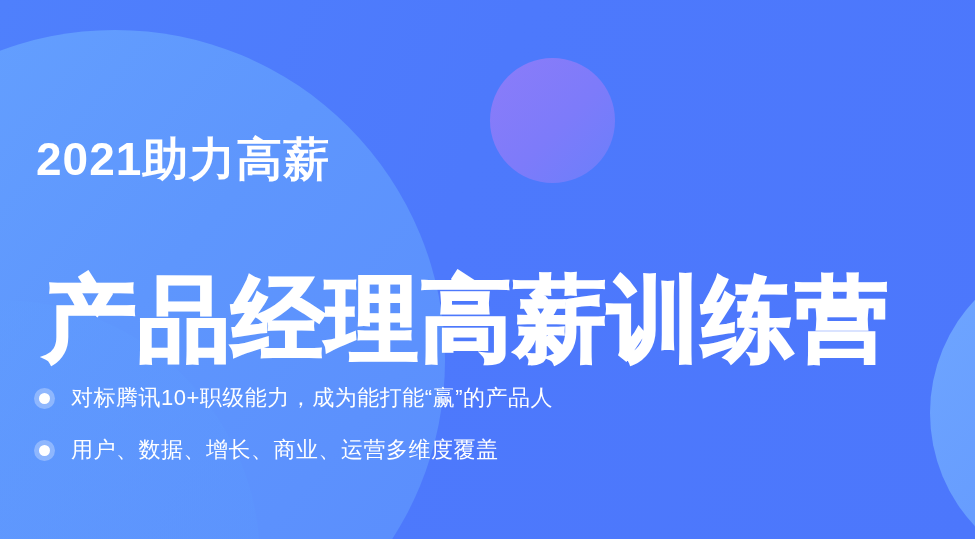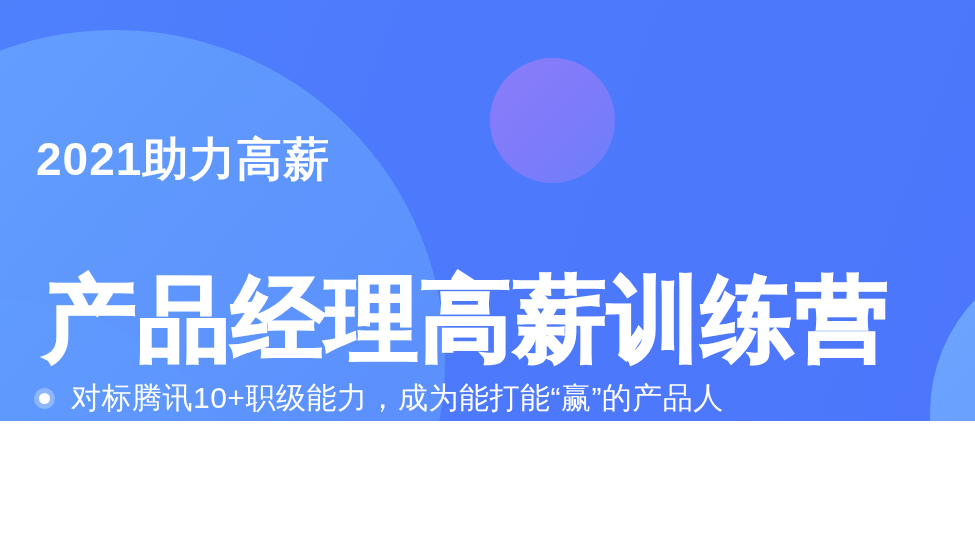--- a/index.html
+++ b/index.html
@@ -4,21 +4,21 @@
 <title>Product Manager Course Banner</title>
 <style>
   html, body {
     margin: 0;
     padding: 0;
     background: #ffffff;
   }
   #banner {
     position: relative;
     width: 975px;
-    height: 421px;
+    height: 539px;
     overflow: hidden;
     font-family: "Liberation Sans", "DejaVu Sans", sans-serif;
     background: linear-gradient(110deg, #4f80fc 0%, #4d79fc 45%, #4c77fc 100%);
   }
   
   .blob {
     position: absolute;
     border-radius: 50%;
     pointer-events: none;
   }
@@ -109,21 +109,21 @@
     position: absolute;
     left: 50%;
     top: 50%;
     width: 11px;
     height: 11px;
     margin: -5.5px 0 0 -5.5px;
     border-radius: 50%;
     background: #ffffff;
   }
   .feature-text {
-    font-size: 30px;
+    font-size: 22px;
     line-height: 1;
     font-weight: 400;
     color: #ffffff;
     letter-spacing: .5px;
   }
 </style>
 </head>
 <body>
 
 <div id="banner">
@@ -139,17 +139,18 @@
 
     <h1 id="headline">产品经理高薪训练营</h1>
 
     <ul id="features">
       <li class="feature-row">
         <span class="bullet-icon"></span>
         <span class="feature-text">对标腾讯10+职级能力，成为能打能“赢”的产品人</span>
       </li>
       <li class="feature-row">
         <span class="bullet-icon"></span>
+        <span class="feature-text">用户、数据、增长、商业、运营多维度覆盖</span>
       </li>
     </ul>
 
   </div>
 </div>
 
 </body></html>

